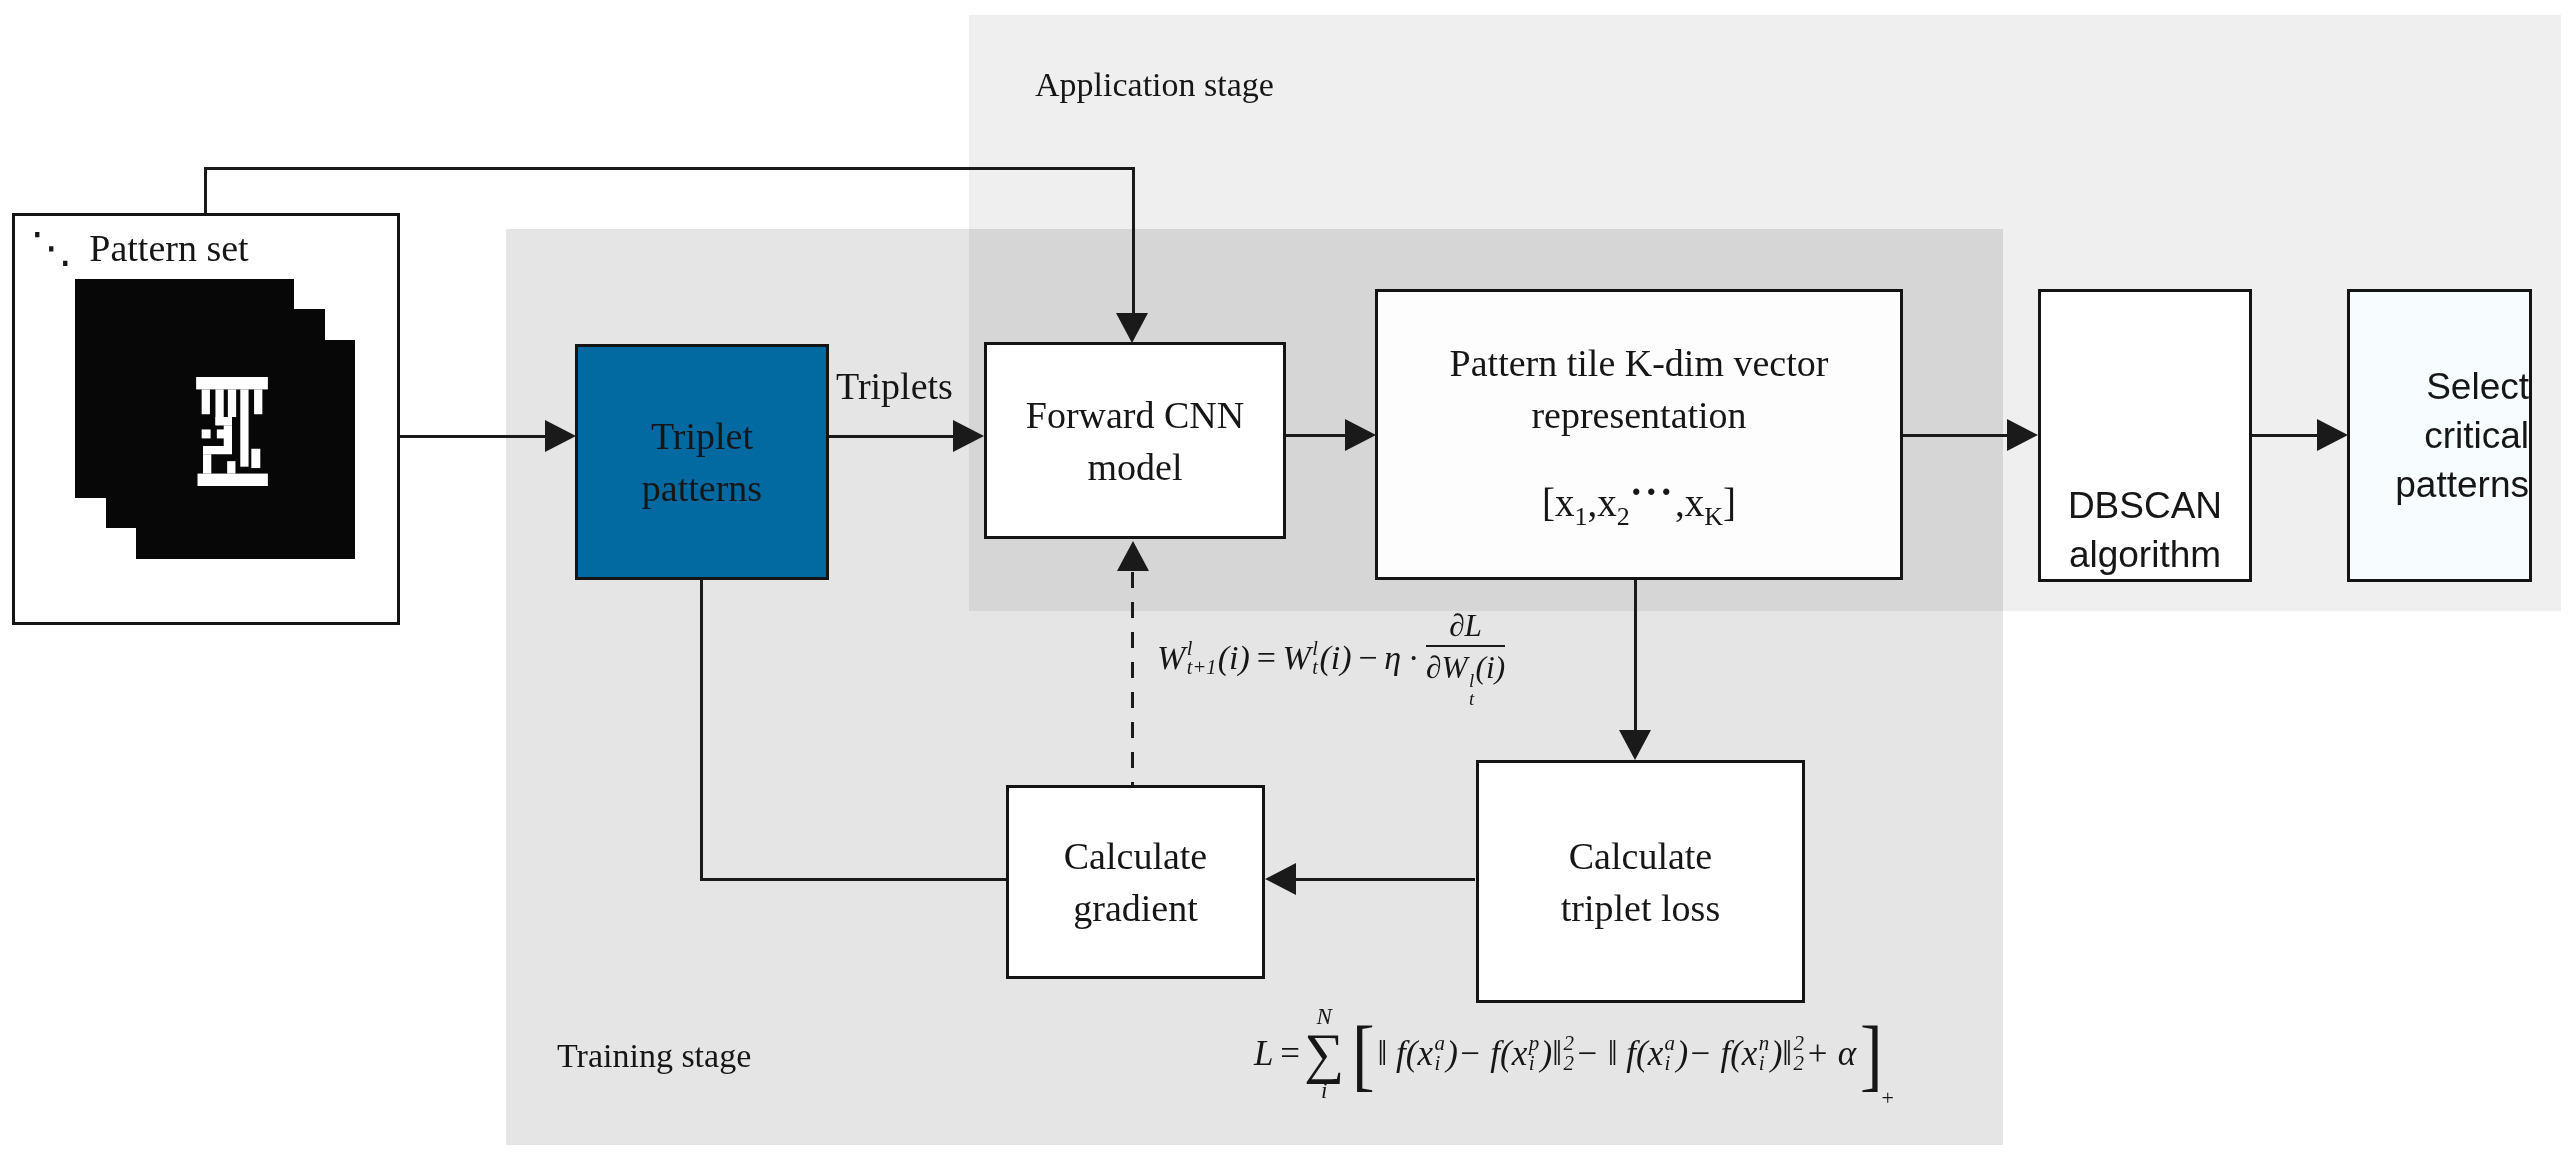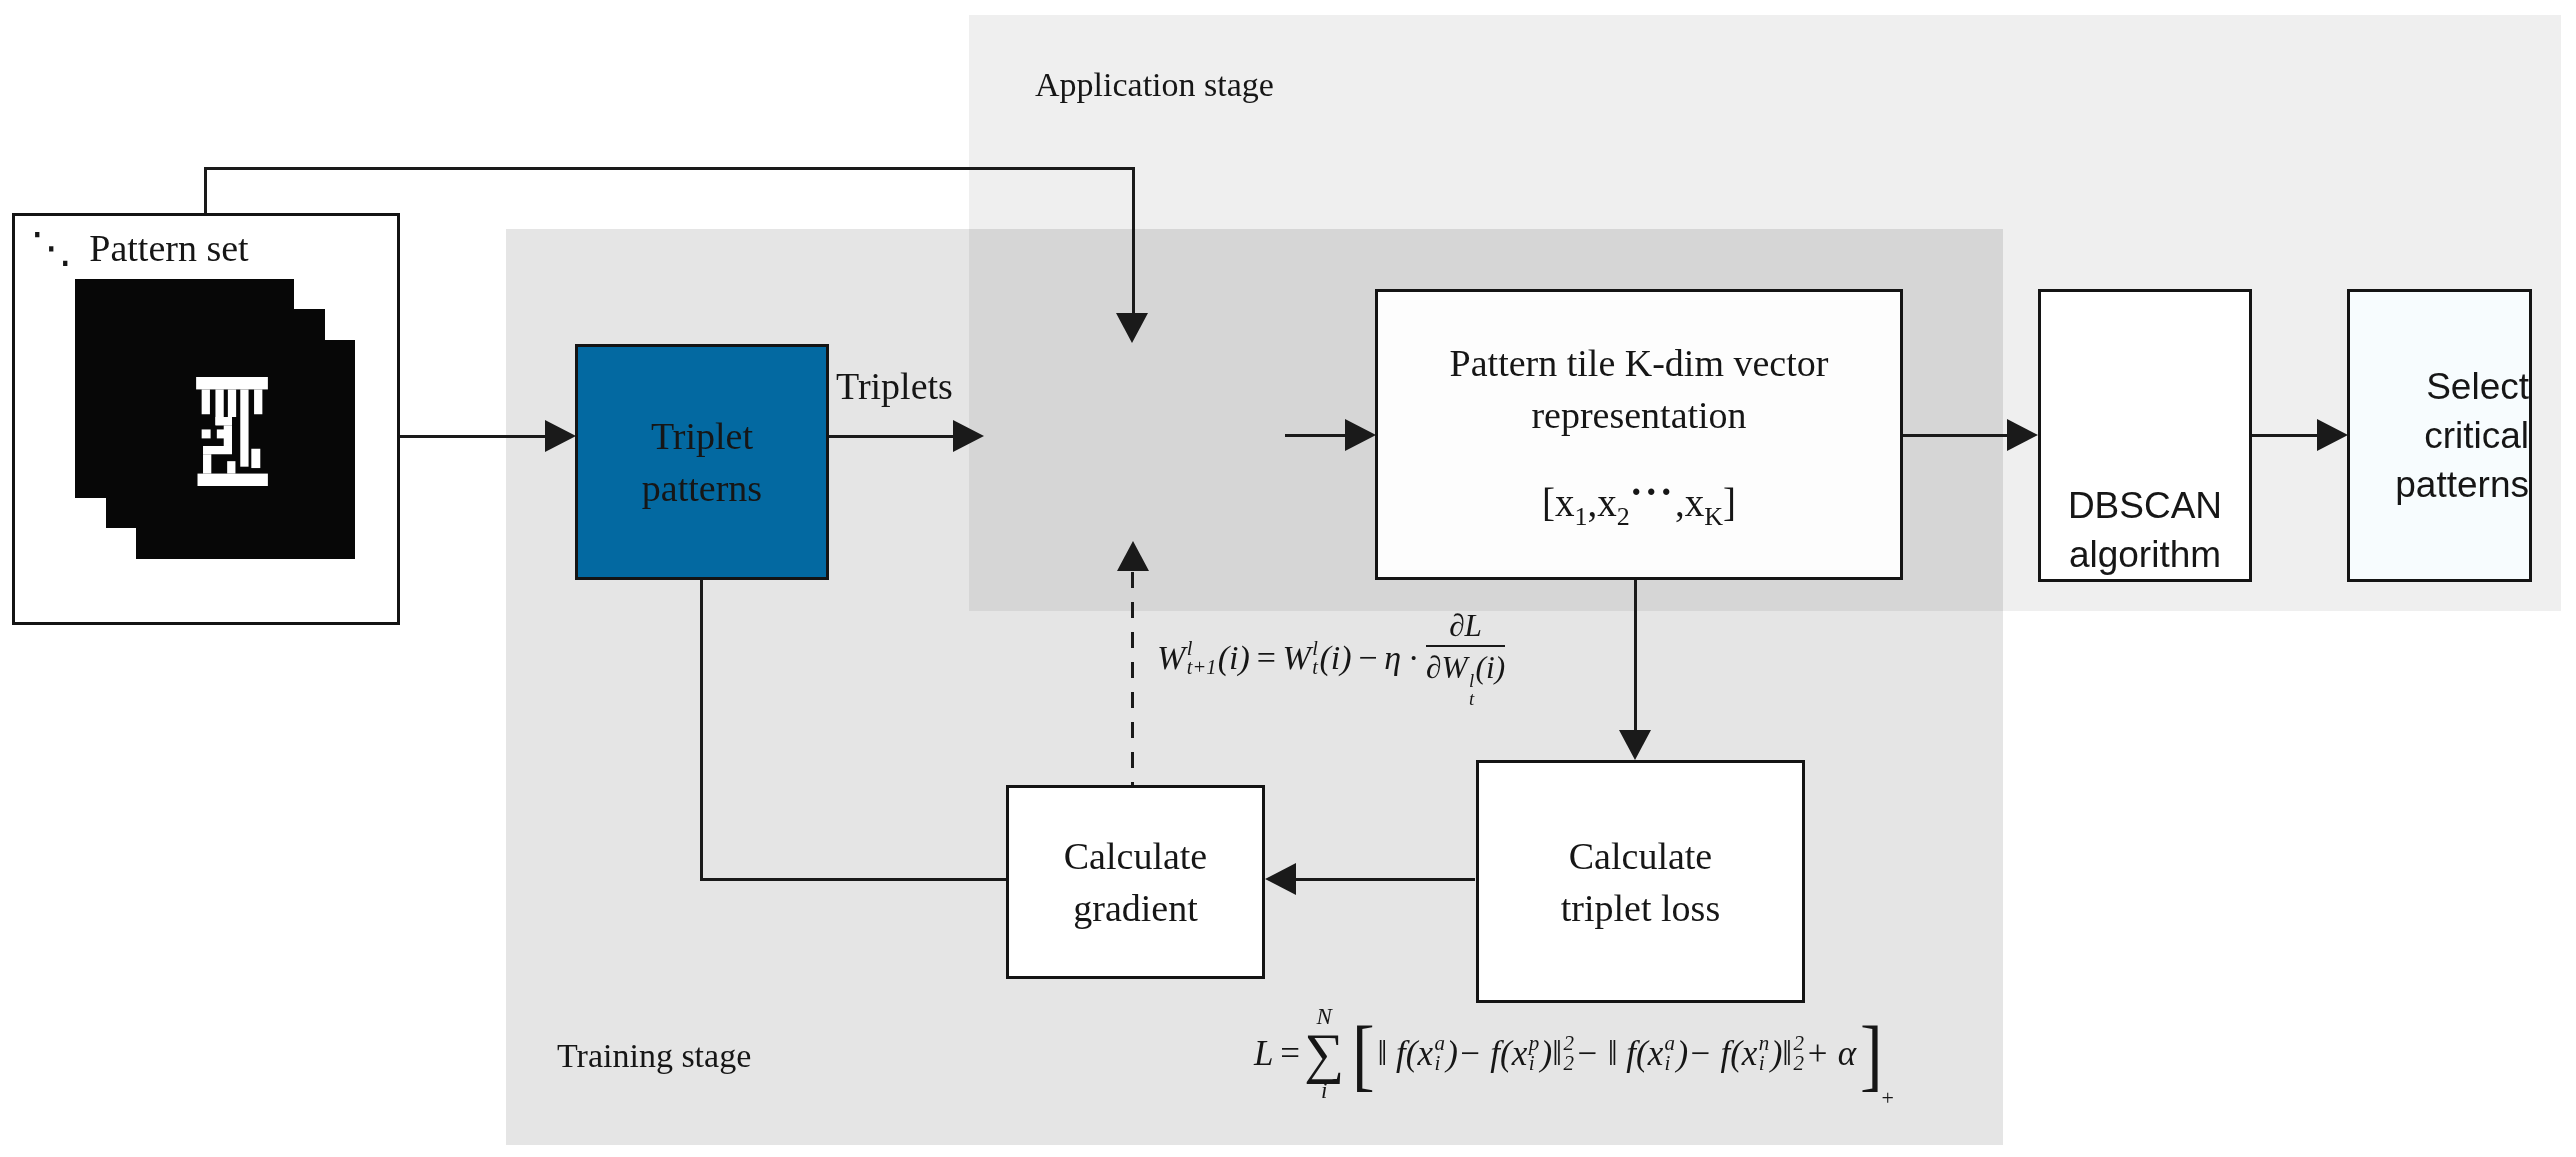--- a/index.html
+++ b/index.html
@@ -142,20 +142,24 @@
         </g>
       </svg>
     </div>
   </div>
 
   <div class="node" id="box-triplet">
     <div class="ln">Triplet</div>
     <div class="ln">patterns</div>
   </div>
 
+  <div class="node" id="box-forward">
+    <div class="ln">Forward CNN</div>
+    <div class="ln">model</div>
+  </div>
 
   <div class="node" id="box-ptile">
     <div class="ln">Pattern tile K-dim vector</div>
     <div class="ln">representation</div>
     <div id="ptile-vector">
       <span>[x</span><sub>1</sub><span>,x</span><sub>2</sub><span class="vdots">···</span><span>,x</span><sub>K</sub><span>]</span>
     </div>
   </div>
 
   <div class="node sansnode" id="box-dbscan">

